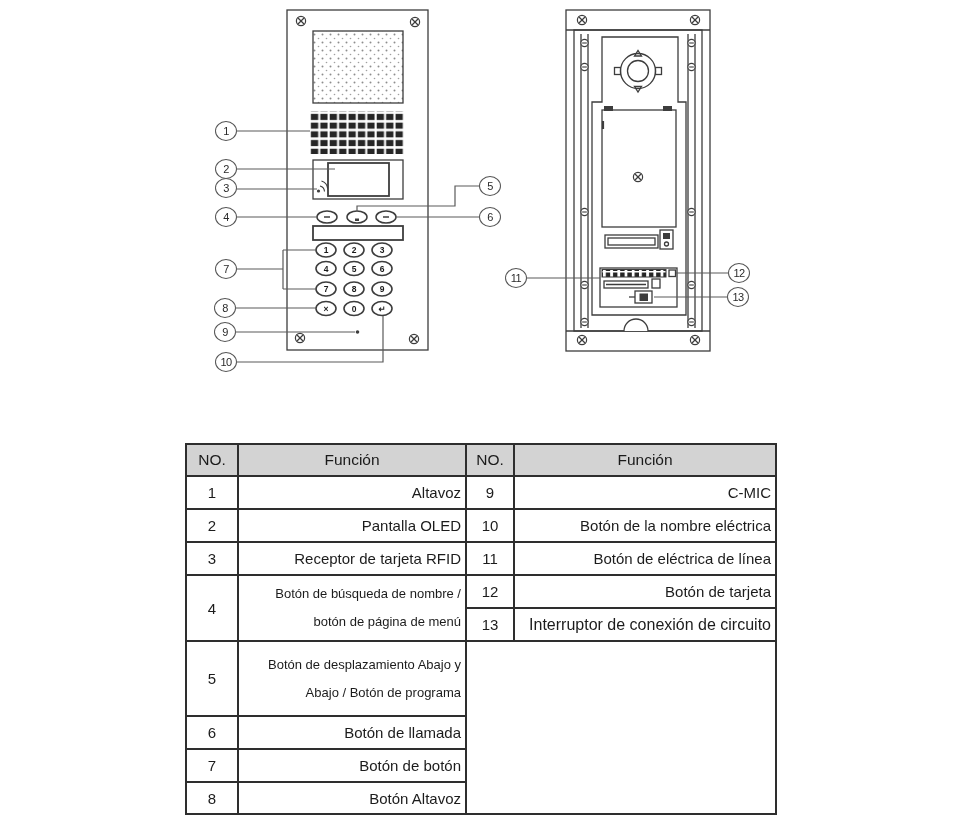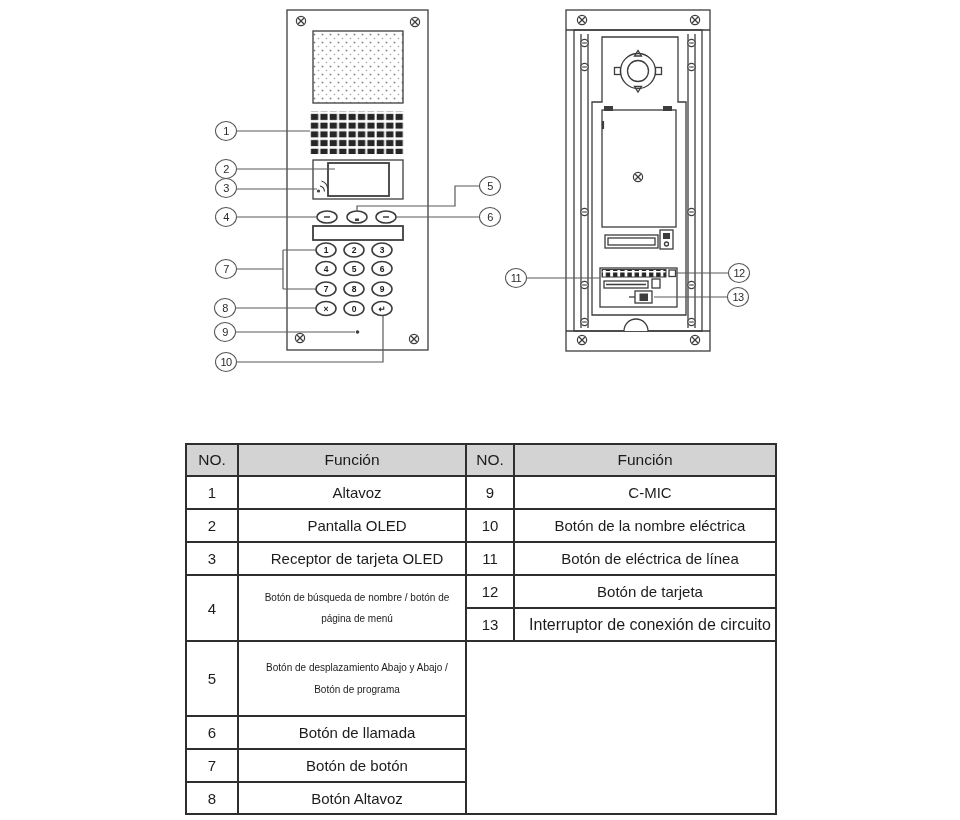--- a/index.html
+++ b/index.html
@@ -23,22 +23,22 @@
     position:absolute; left:185px; top:443px;
     border-collapse:collapse; table-layout:fixed; width:590px;
     font-size:15px;
   }
   .func-table th, .func-table td { border:2px solid #2e2e2e; vertical-align:middle; overflow:hidden; }
   .func-table th {
     background:#d3d3d3; font-weight:normal; font-size:15.5px;
     text-align:center; height:32px; color:#1a1a1a;
   }
   .func-table td.no { text-align:center; width:52px; }
-  .func-table td.func { text-align:center; padding-left:14px; padding-right:4px; }
-  .func-table td.sm { font-size:10px; line-height:2.15; }
+  .func-table td.func { text-align:right; padding-left:14px; padding-right:4px; }
+  .func-table td.sm { font-size:13px; line-height:2.15; }
   .func-table td.sm13 { font-size:16px; }
   .func-table tr.h33 { height:33px; }
   .func-table tr.h75 { height:75px; }
   .func-table tr.h32 { height:32px; }
 </style>
 </head>
 <body>
 
 <svg class="diagram-layer" width="960" height="435" viewBox="0 0 960 435">
   <defs>
@@ -268,21 +268,21 @@
     <td class="func">C-MIC</td>
   </tr>
   <tr class="h33">
     <td class="no">2</td>
     <td class="func">Pantalla OLED</td>
     <td class="no">10</td>
     <td class="func">Botón de la nombre eléctrica</td>
   </tr>
   <tr class="h33">
     <td class="no">3</td>
-    <td class="func">Receptor de tarjeta OLED</td>
+    <td class="func">Receptor de tarjeta RFID</td>
     <td class="no">11</td>
     <td class="func">Botón de eléctrica de línea</td>
   </tr>
   <tr class="h33">
     <td class="no" rowspan="2">4</td>
     <td class="func sm" rowspan="2">Botón de búsqueda de nombre / botón de página de menú</td>
     <td class="no">12</td>
     <td class="func">Botón de tarjeta</td>
   </tr>
   <tr class="h33">

